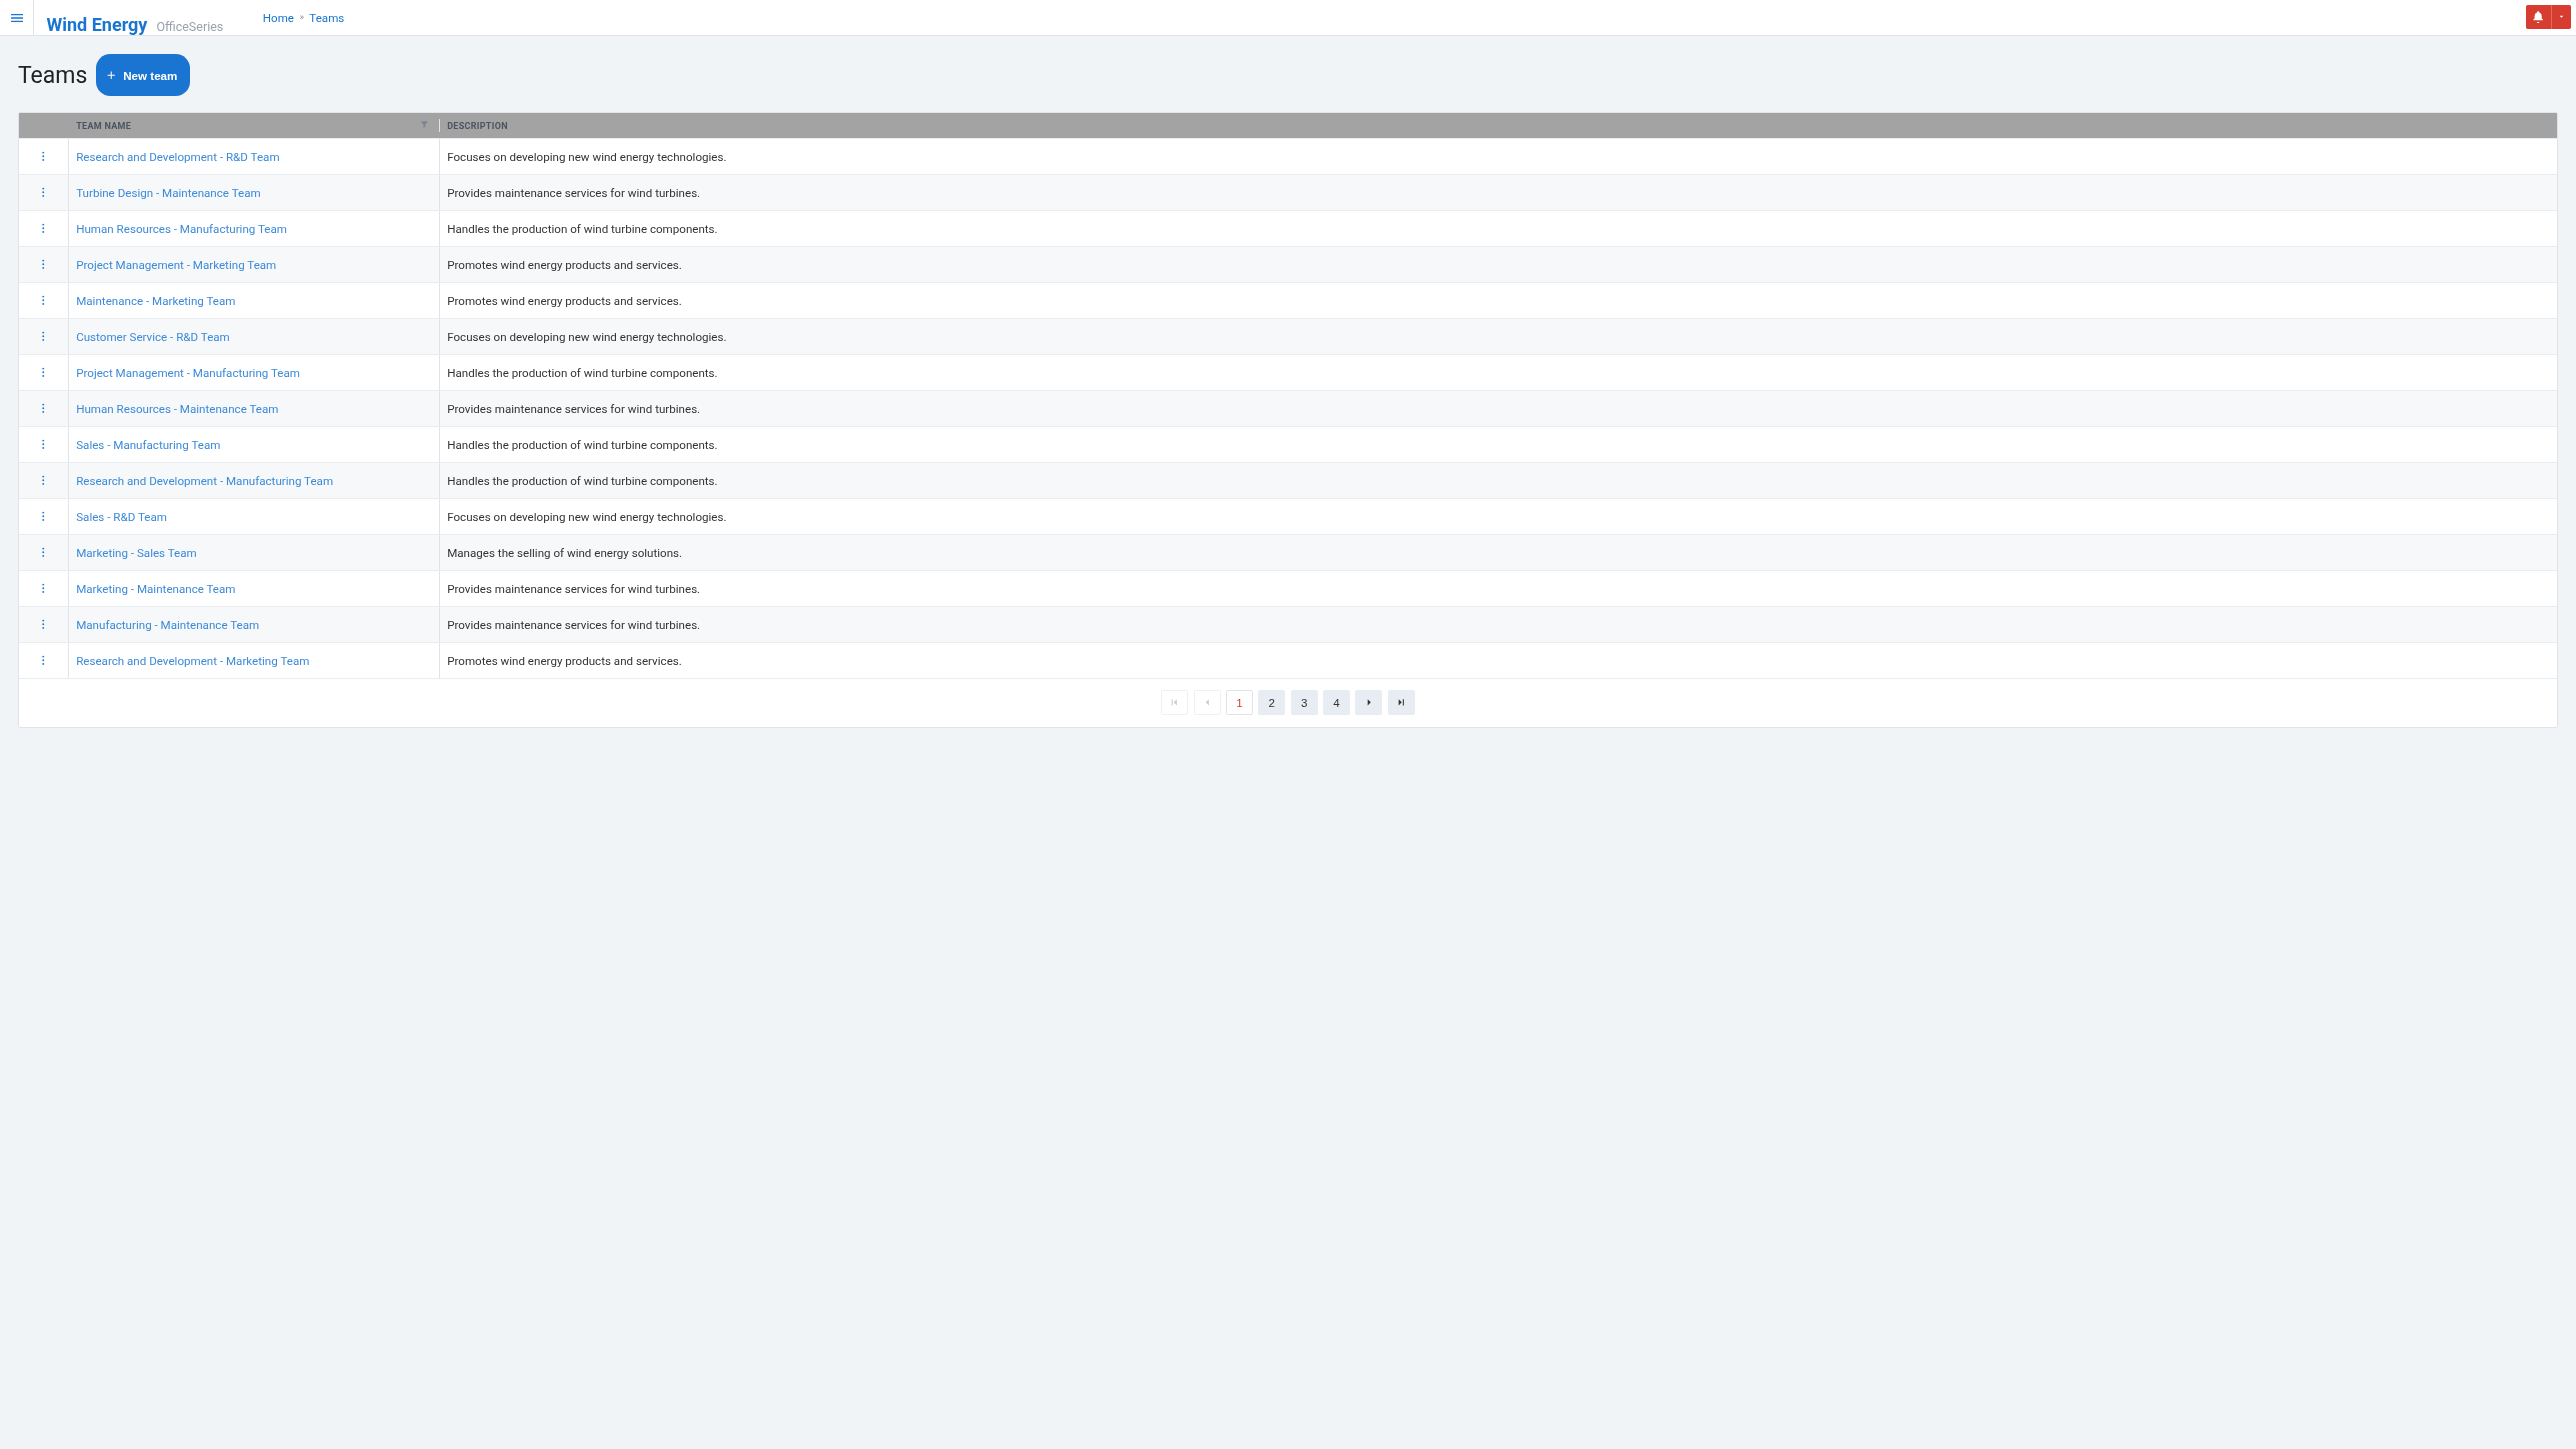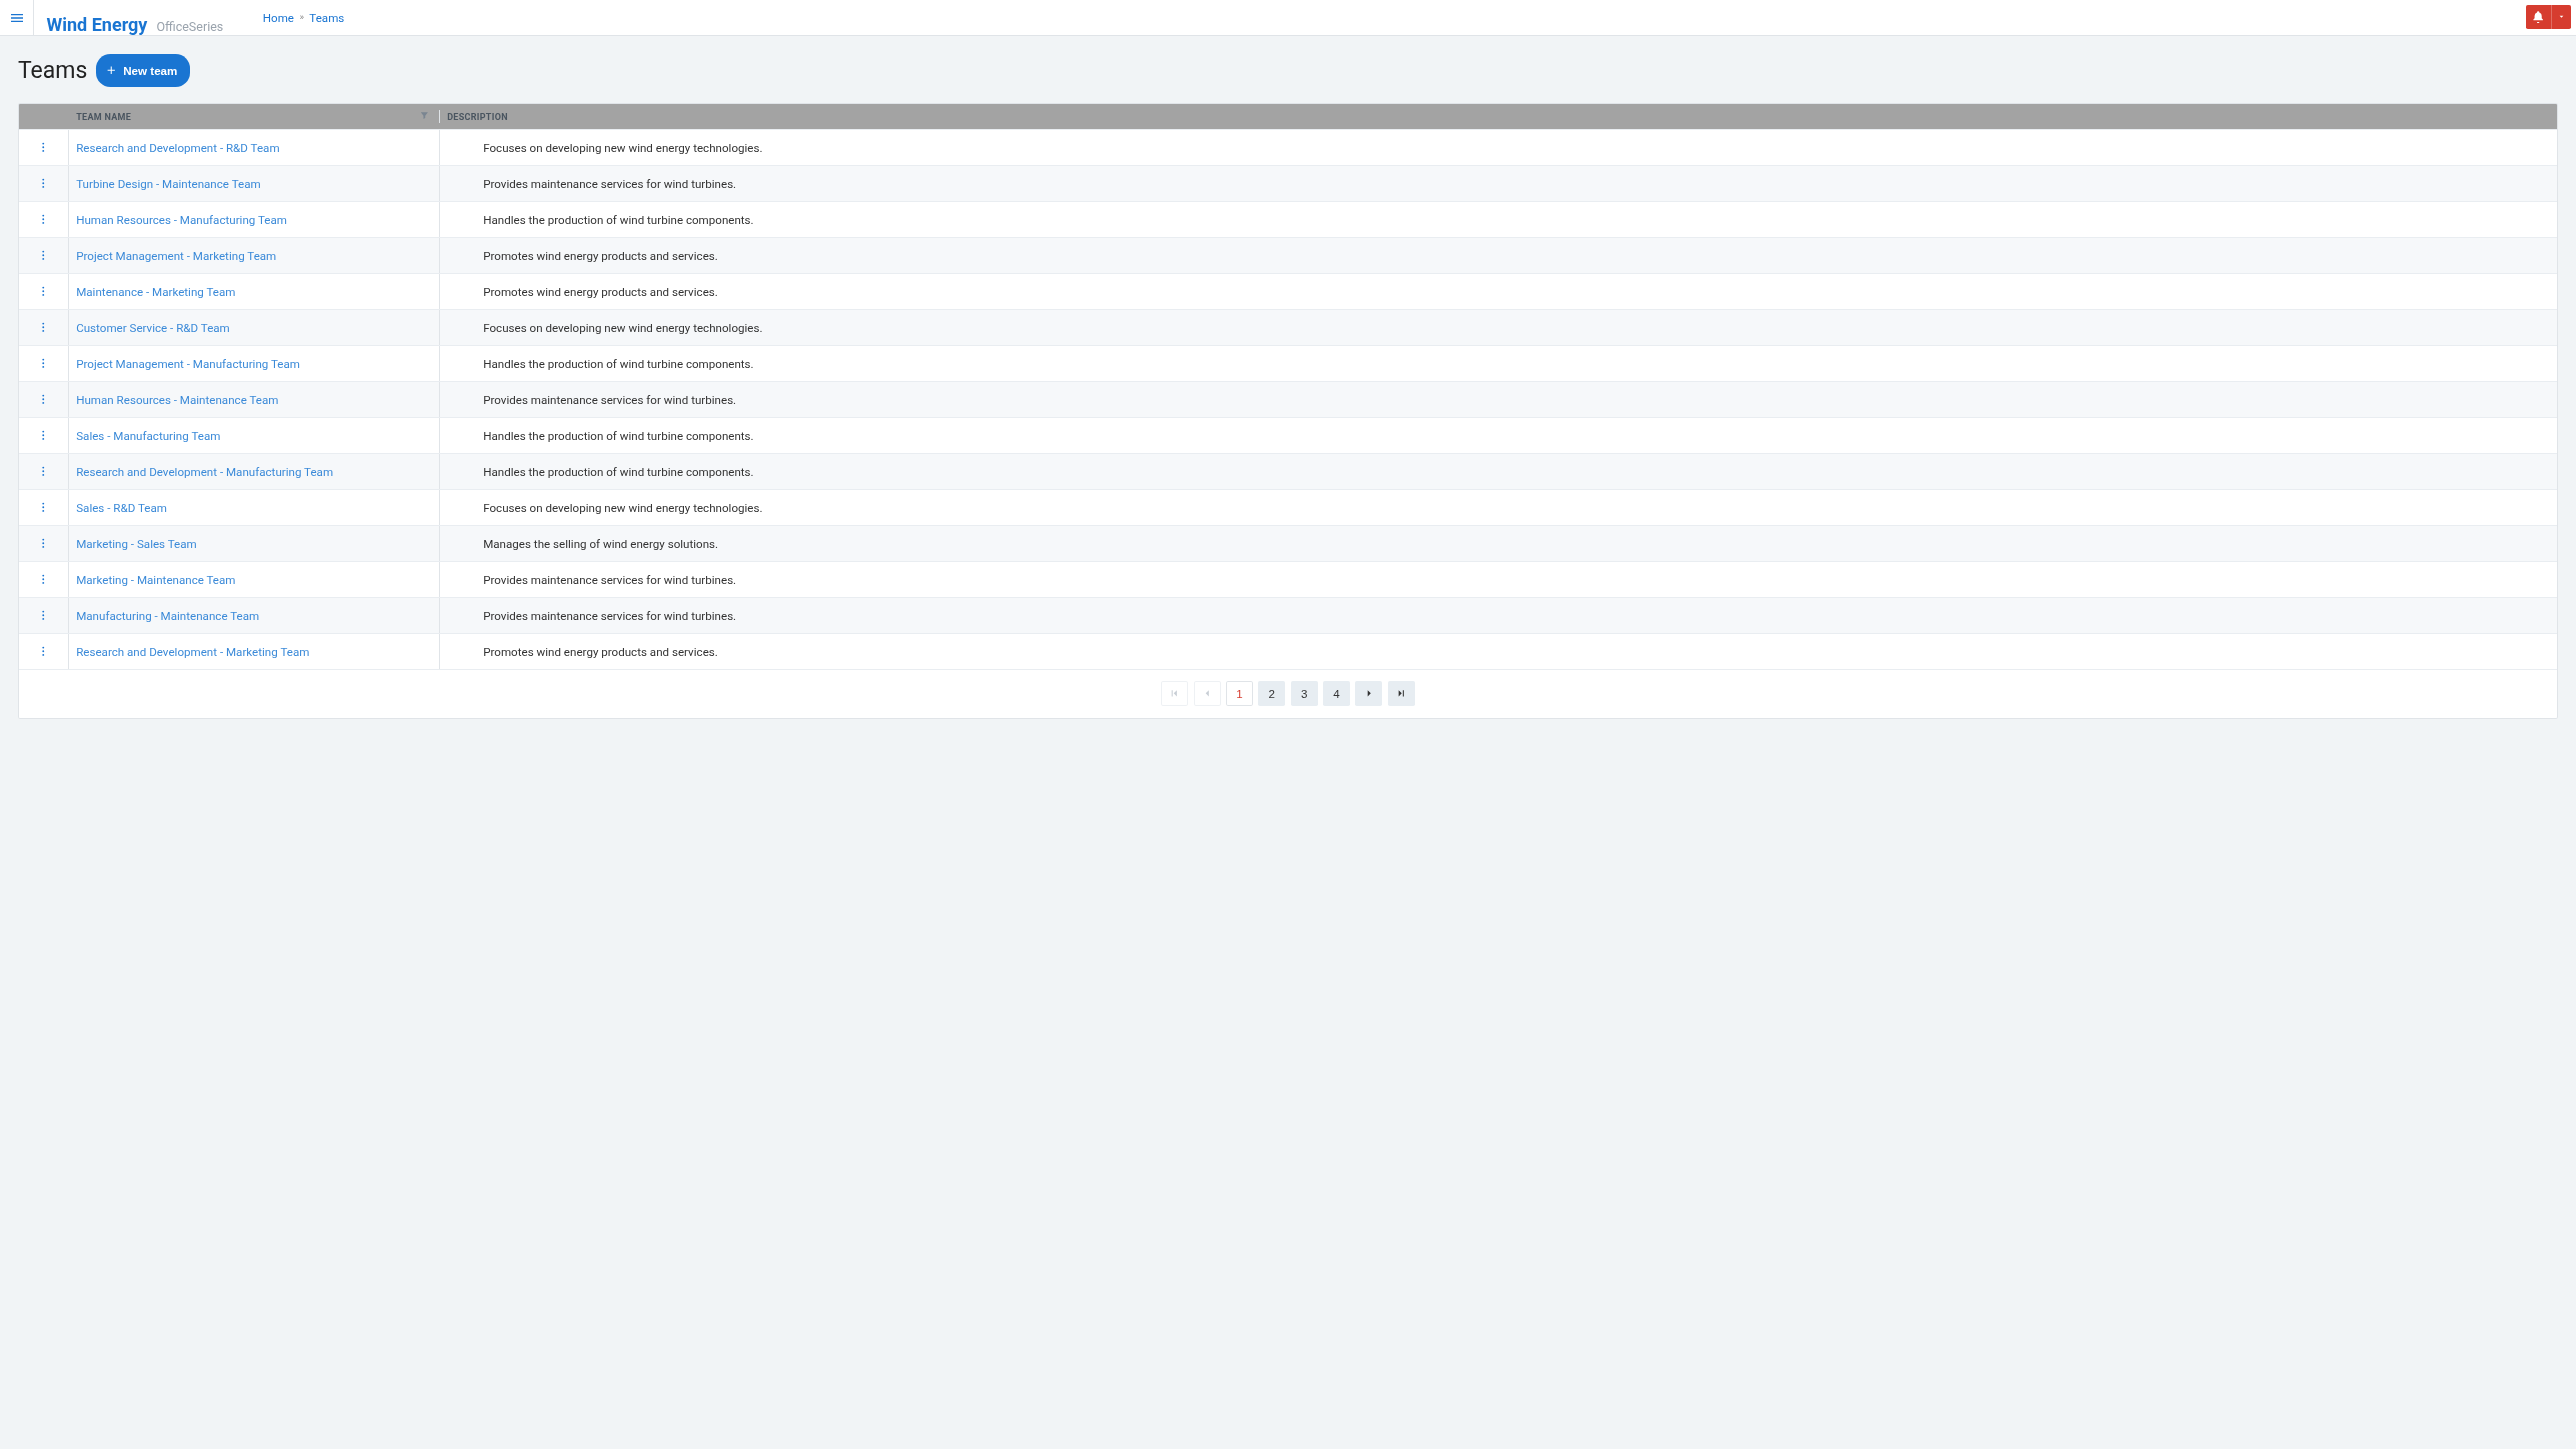--- a/index.html
+++ b/index.html
@@ -14,36 +14,36 @@
 .breadcrumb a { color: #1a75d2; text-decoration: none; }
 .breadcrumb .sep { color: #888; font-size: 9.8px; }
 .topbar-right { margin-left: auto; display: flex; height: 36px; }
 .alert-btn { width: 25px; height: 24px; background: #d63c2f; display: flex; align-items: center; justify-content: center; margin-top: 5.4px; border-radius: 1.8px 0 0 1.8px; cursor: pointer; }
 .alert-btn svg { width: 14.3px; height: 14.3px; fill: #fff; }
 .alert-caret { width: 19.7px; height: 24px; background: #d63c2f; margin-top: 5.4px; margin-right: 5.4px; border-left: 0.9px solid rgba(255,255,255,0.25); display: flex; align-items: center; justify-content: center; border-radius: 0 1.8px 1.8px 0; cursor: pointer; }
 .alert-caret svg { width: 9px; height: 9px; fill: #fff; }
 .page { padding: 18px; }
 .page-header { display: flex; align-items: center; gap: 9px; margin-bottom: 16px; }
 .page-title { font-size: 23px; font-weight: 400; color: #222; }
-.new-btn { background: #1a75d2; color: #fff; border: none; border-radius: 14.3px; height: 33px; padding: 0 12.5px 0 9px; display: flex; align-items: center; gap: 5.4px; font-size: 11.6px; font-weight: 600; cursor: pointer; }
+.new-btn { background: #1a75d2; color: #fff; border: none; border-radius: 14.3px; height: 42px; padding: 0 12.5px 0 9px; display: flex; align-items: center; gap: 5.4px; font-size: 11.6px; font-weight: 600; cursor: pointer; }
 .new-btn svg { width: 12.5px; height: 12.5px; fill: #fff; }
 .table { background: #fff; border: 0.9px solid #e0e4e8; border-radius: 1.8px; overflow: hidden; }
 .thead { display: flex; background: #a3a3a3; height: 25px; align-items: center; font-size: 9px; font-weight: 700; color: #4a5560; letter-spacing: 0.3px; }
 .col-actions { width: 50px; border-right: 0.9px solid #e0e4e8; flex-shrink: 0; }
 .col-name { width: 371px; padding: 0 9px 0 7.2px; border-right: 0.9px solid #e0e4e8; flex-shrink: 0; display: flex; align-items: center; }
 .col-name .filter { margin-left: auto; cursor: pointer; }
 .col-name .filter svg { width: 10.7px; height: 10.7px; fill: #7a8591; }
 .col-desc { flex: 1; padding: 0 9px 0 7.2px; }
 .tbody .row { display: flex; height: 36px; align-items: center; border-top: 0.9px solid #e9edf1; }
 .tbody .row:nth-child(even) { background: #f6f8fa; }
 .row .col-actions { display: flex; align-items: center; justify-content: center; height: 100%; }
 .row .col-actions svg { width: 12.5px; height: 12.5px; fill: #1a75d2; cursor: pointer; }
 .row .col-name { height: 100%; display: flex; align-items: center; }
 .row .col-name a { color: #3b8ad8; text-decoration: none; font-size: 11.6px; }
-.row .col-desc { height: 100%; display: flex; align-items: center; color: #333; font-size: 11.6px; margin-left: 36px; }
+.row .col-desc { height: 100%; display: flex; align-items: center; color: #333; font-size: 11.6px; }
 .pagination { display: flex; justify-content: center; gap: 5.4px; padding: 10.7px 0 12.5px; border-top: 0.9px solid #e9edf1; }
 .page-btn { width: 27px; height: 25px; background: #e7edf2; display: flex; align-items: center; justify-content: center; border-radius: 1.8px; font-size: 11.6px; color: #333; cursor: pointer; border: none; }
 .page-btn.disabled { background: #fff; color: #c8ced5; cursor: default; border: 0.9px solid #eef1f4; }
 .page-btn.current { background: #fff; color: #d63c2f; border: 0.9px solid #e0e4e8; }
 .page-btn svg { width: 12.5px; height: 12.5px; fill: currentColor; }
 </style>
 </head>
 <body>
 
 <div class="topbar">

